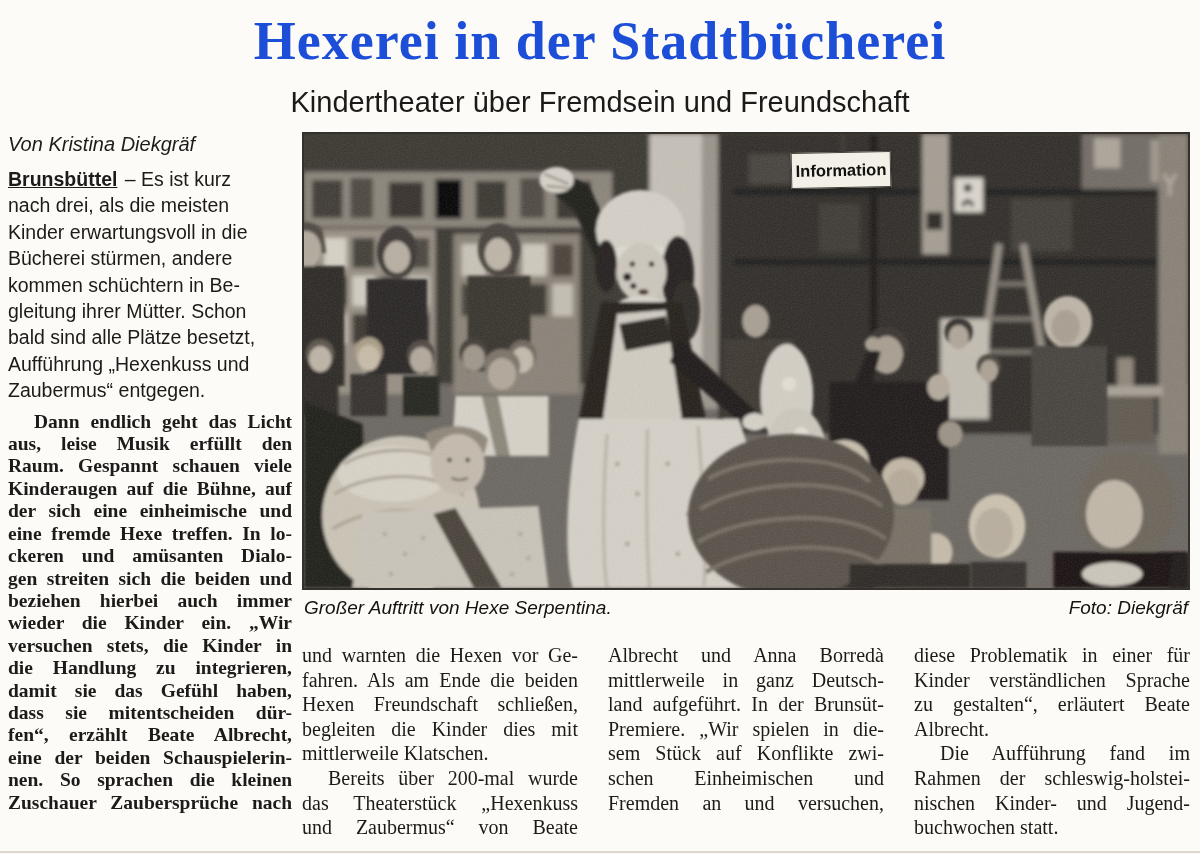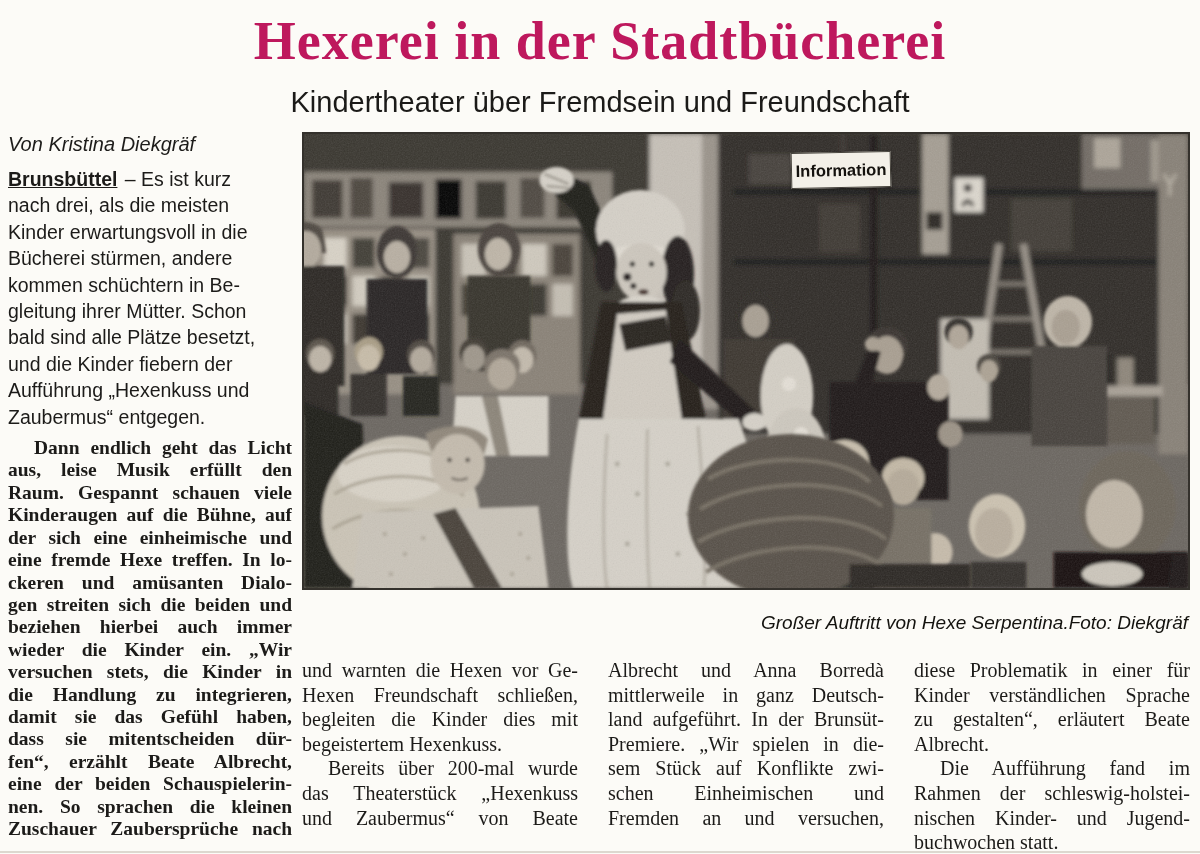--- a/index.html
+++ b/index.html
@@ -13,21 +13,21 @@
   }
   
   .headline{
     margin:12px 0 0 0;
     text-align:center;
     font-family:"Liberation Serif",serif;
     font-weight:700;
     font-size:54px;
     line-height:58px;
     letter-spacing:1px;
-    color:#be185d;
+    color:#1d4ed8;
   }
   .subhead{
     margin:16px 0 0 0;
     text-align:center;
     font-family:"Liberation Sans",sans-serif;
     font-weight:400;
     font-size:29px;
     line-height:32px;
     color:#1b1a18;
   }
@@ -81,22 +81,22 @@
   .info-sign{
     position:absolute;left:487px;top:18px;width:98px;height:34px;
     background:#f3f0e8;border:1px solid #45423b;
     transform:rotate(-1.2deg);
     display:flex;align-items:center;justify-content:center;
     font-family:"Liberation Sans",sans-serif;
     font-weight:700;font-size:16.5px;color:#14120e;
     box-shadow:0 1px 3px rgba(0,0,0,.45);
   }
   .caption-row{
-    display:flex;justify-content:flex-end;
-    margin:21px 2px 0 2px;
+    display:flex;justify-content:space-between;
+    margin:6px 2px 0 2px;
     font-family:"Liberation Sans",sans-serif;
     font-style:italic;font-size:19px;line-height:24px;
     color:#14130f;
   }
   
   .bottom-cols{
     display:grid;
     grid-template-columns:repeat(3,1fr);
     gap:30px;
     margin-top:23px;
@@ -125,21 +125,20 @@
 
       <div class="lead-par">
         <div class="tline"><b>Brunsbüttel</b> <span>– Es ist kurz</span></div>
         <div>
             <div class="tline">nach drei, als die meisten</div>
             <div class="tline">Kinder erwartungsvoll in die</div>
             <div class="tline">Bücherei stürmen, andere</div>
             <div class="tline">kommen schüchtern in Be-</div>
             <div class="tline">gleitung ihrer Mütter. Schon</div>
             <div class="tline">bald sind alle Plätze besetzt,</div>
-            <div class="tline">und die Kinder fiebern der</div>
             <div class="tline">Aufführung „Hexenkuss und</div>
             <div class="tline">Zaubermus“ entgegen.</div>
           </div>
       </div>
 
       <div class="serif-par">
           <div class="tline j ind">Dann endlich geht das Licht</div>
           <div class="tline j">aus, leise Musik erfüllt den</div>
           <div class="tline j">Raum. Gespannt schauen viele</div>
           <div class="tline j">Kinderaugen auf die Bühne, auf</div>
@@ -419,23 +418,24 @@
 
       <div class="caption-row">
         <span>Großer Auftritt von Hexe Serpentina.</span>
         <span>Foto: Diekgräf</span>
       </div>
 
       <div class="bottom-cols">
         <div>
           <div>
               <div class="tline j">und warnten die Hexen vor Ge-</div>
+              <div class="tline j">fahren. Als am Ende die beiden</div>
               <div class="tline j">Hexen Freundschaft schließen,</div>
               <div class="tline j">begleiten die Kinder dies mit</div>
-              <div class="tline">begeistertem Hexenkuss.</div>
+              <div class="tline">mittlerweile Klatschen.</div>
             </div>
           <div>
               <div class="tline j ind">Bereits über 200-mal wurde</div>
               <div class="tline j">das Theaterstück „Hexenkuss</div>
               <div class="tline j">und Zaubermus“ von Beate</div>
             </div>
         </div>
         <div>
           <div>
               <div class="tline j">Albrecht und Anna Borredà</div>

